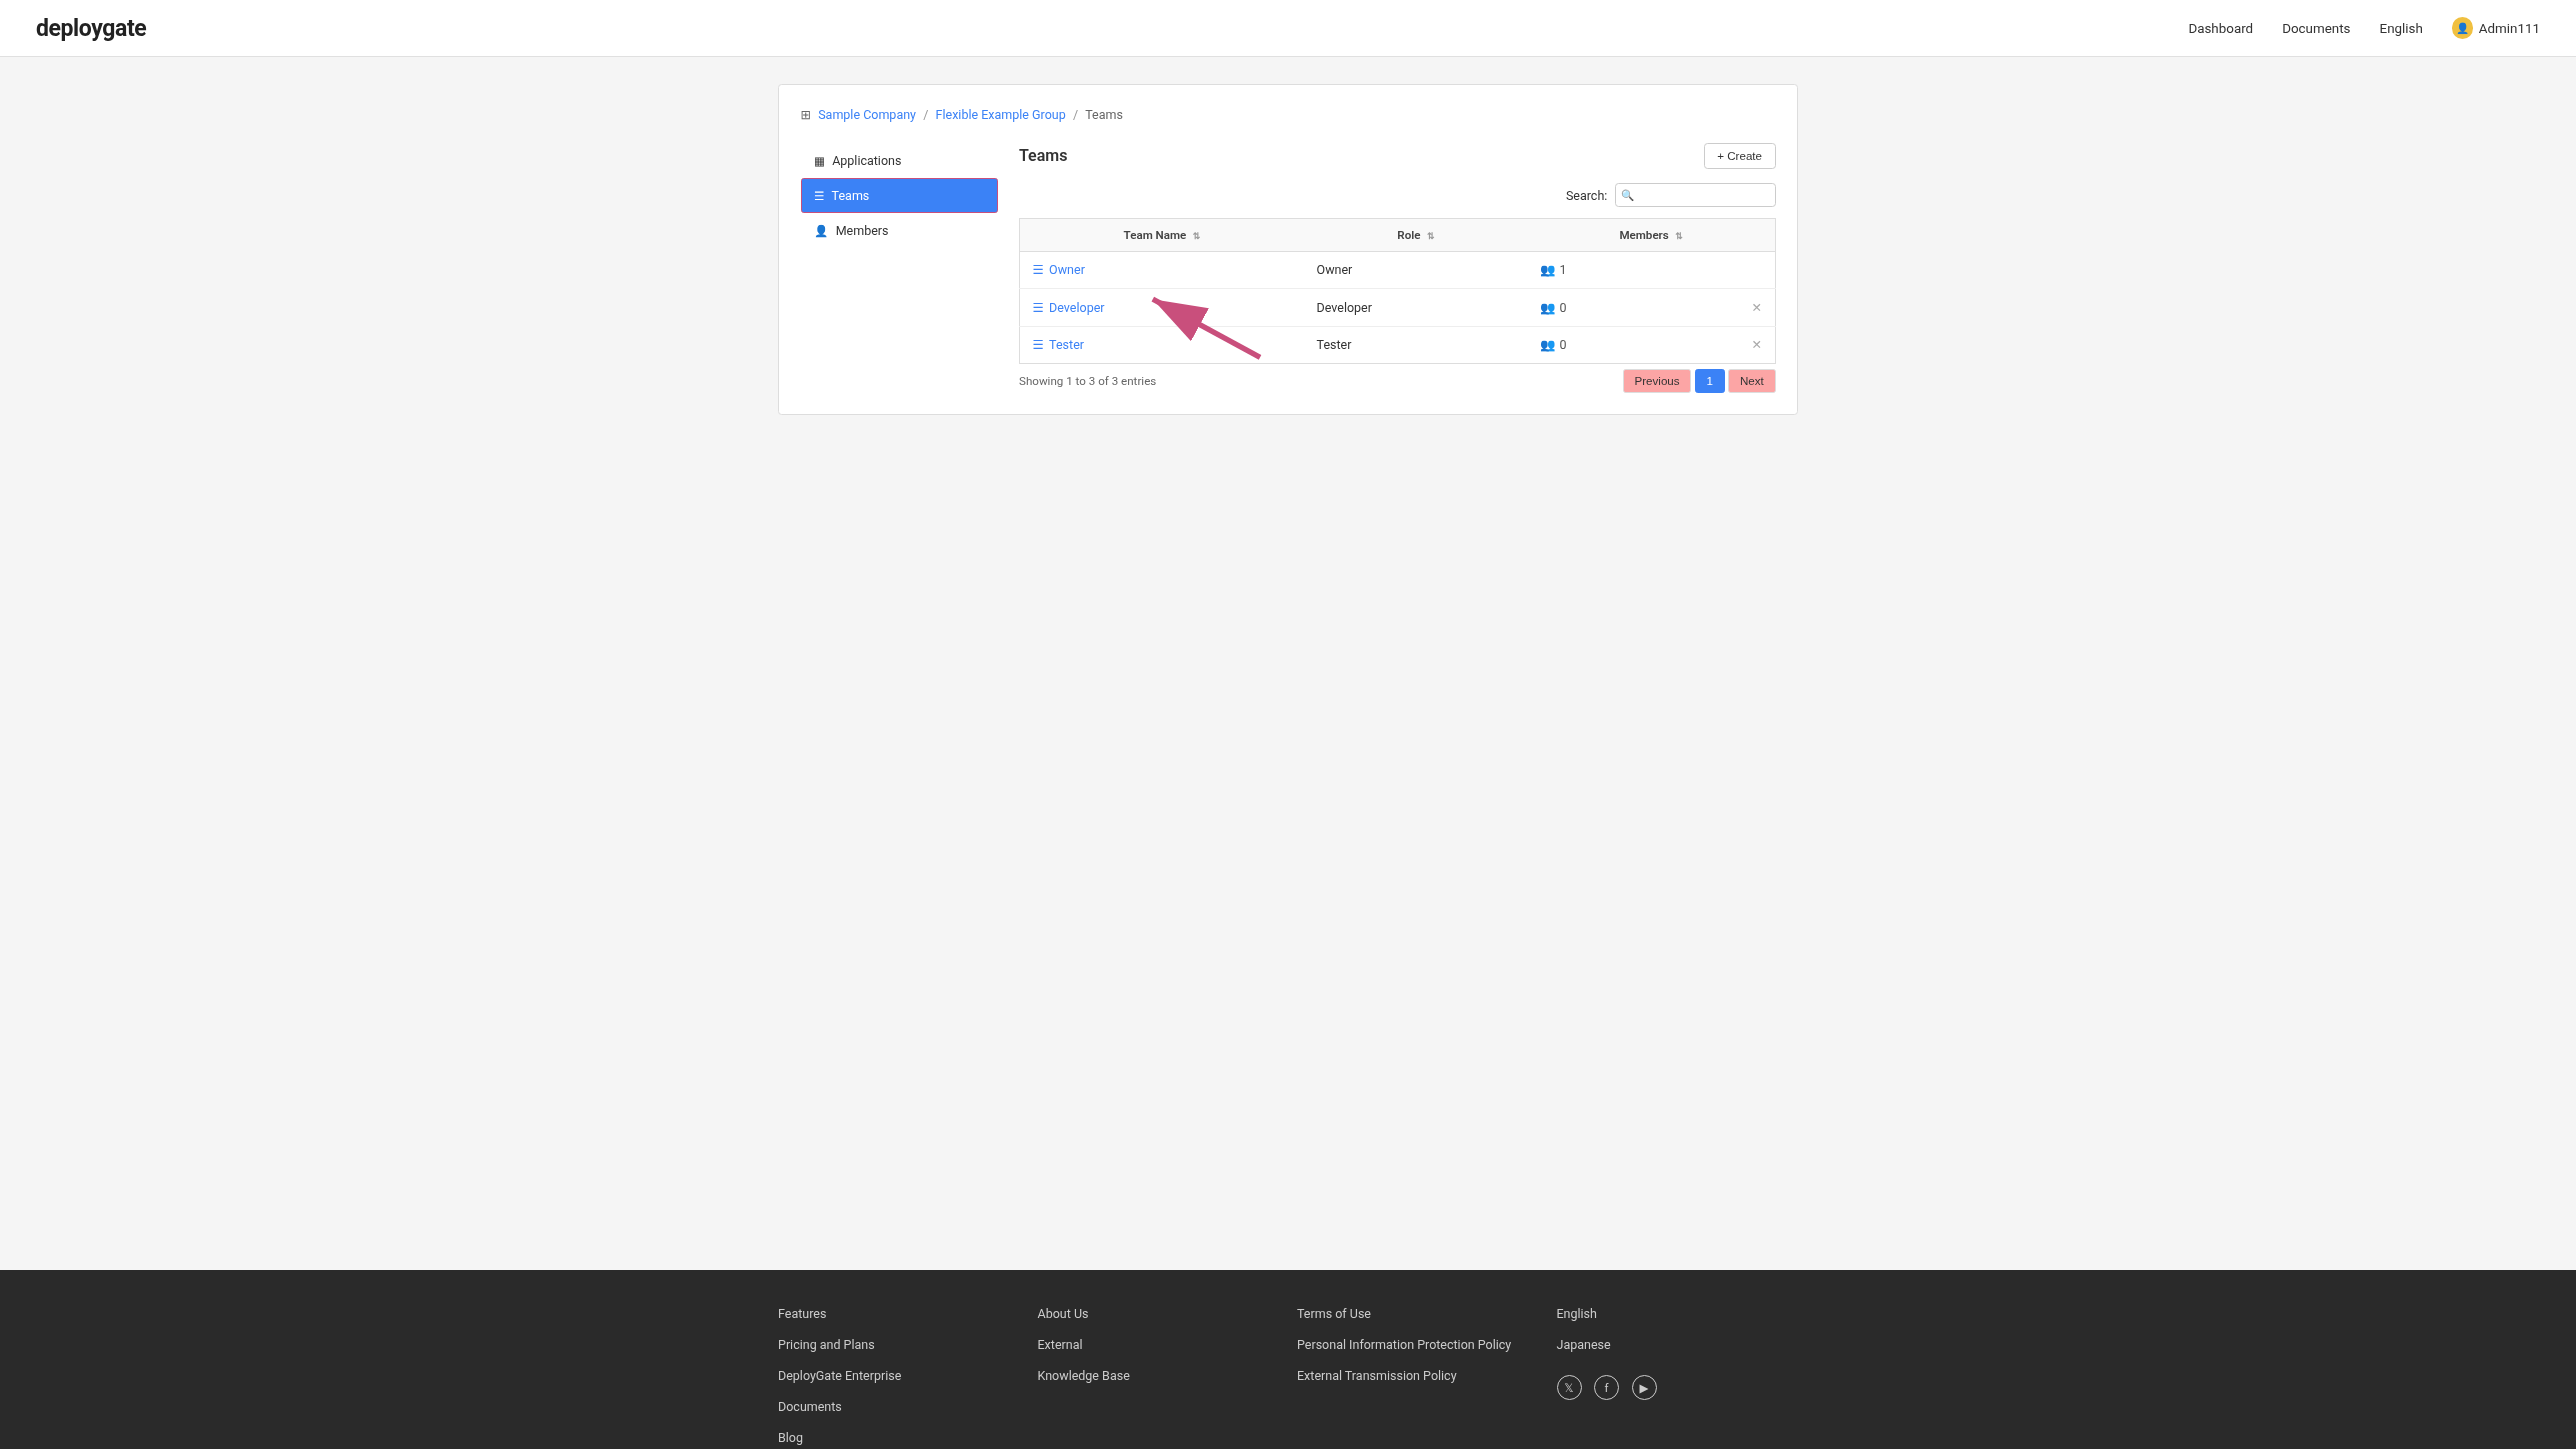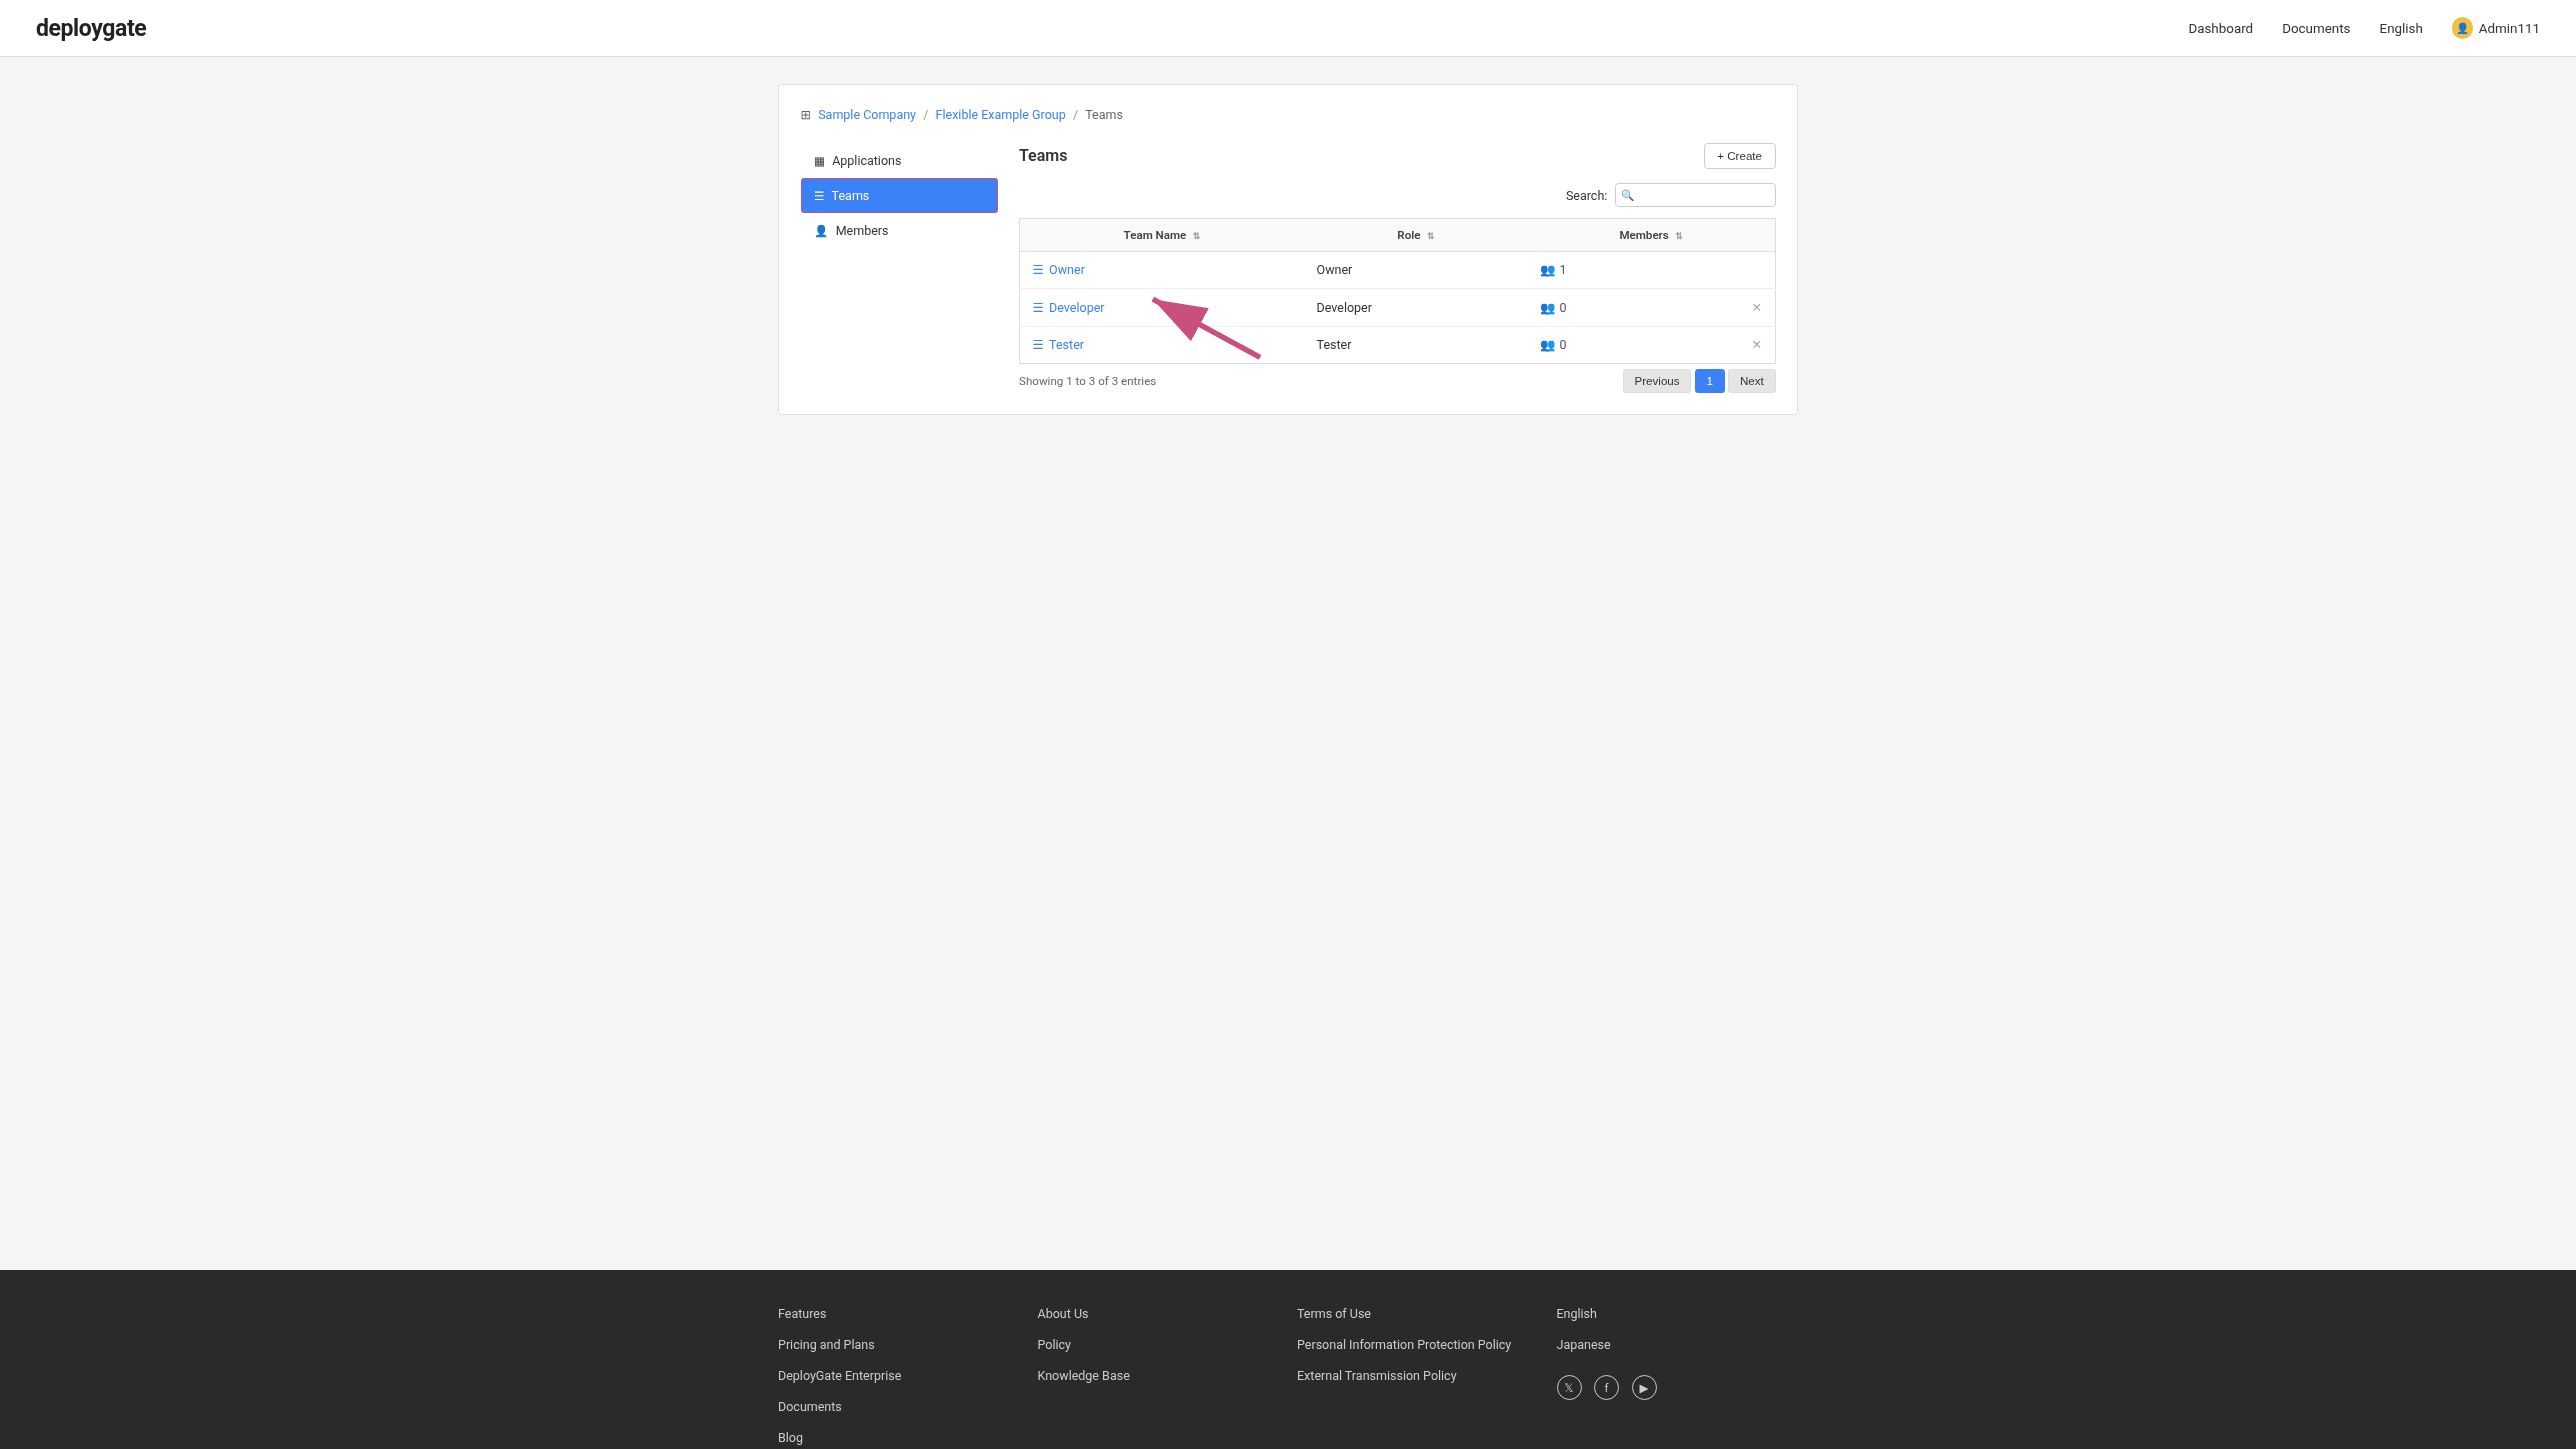--- a/index.html
+++ b/index.html
@@ -231,21 +231,21 @@
       font-size: 11.6px;
       color: #666;
     }
     .pagination-controls {
       display: flex;
       align-items: center;
       gap: 3.6px;
     }
     .page-btn {
       border: 0.9px solid #ddd;
-      background: #e5e5e5;
+      background: #fca5a5;
       border-radius: 2.7px;
       padding: 4.5px 10.7px;
       font-size: 11.6px;
       cursor: pointer;
       color: #333;
     }
     .page-btn.active {
       background: #3b82f6;
       color: #fff;
       border-color: #3b82f6;
@@ -463,21 +463,21 @@
   <div class="footer-grid">
     <div class="footer-col">
       <a class="footer-link" href="#">Features</a>
       <a class="footer-link" href="#">Pricing and Plans</a>
       <a class="footer-link" href="#">DeployGate Enterprise</a>
       <a class="footer-link" href="#">Documents</a>
       <a class="footer-link" href="#">Blog</a>
     </div>
     <div class="footer-col">
       <a class="footer-link" href="#">About Us</a>
-      <a class="footer-link" href="#">Policy</a>
+      <a class="footer-link" href="#">External</a>
       <a class="footer-link" href="#">Knowledge Base</a>
     </div>
     <div class="footer-col">
       <a class="footer-link" href="#">Terms of Use</a>
       <a class="footer-link" href="#">Personal Information Protection Policy</a>
       <a class="footer-link" href="#">External Transmission Policy</a>
     </div>
     <div class="footer-col">
       <a class="footer-link" href="#">English</a>
       <a class="footer-link" href="#">Japanese</a>

